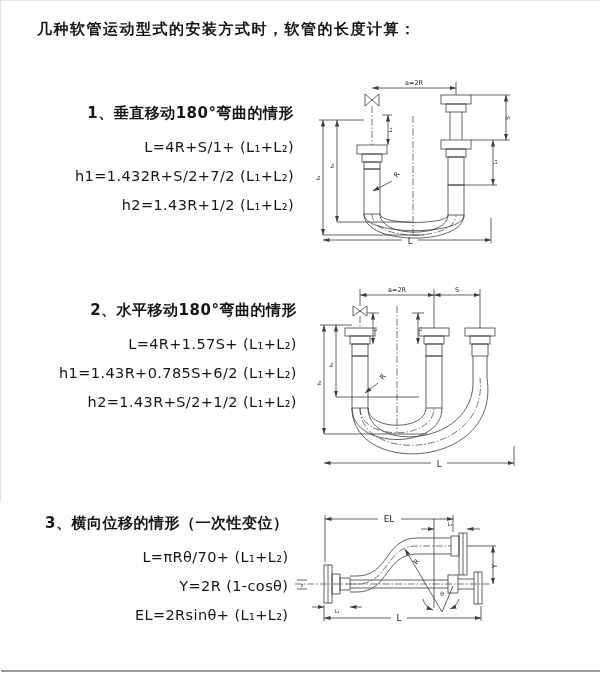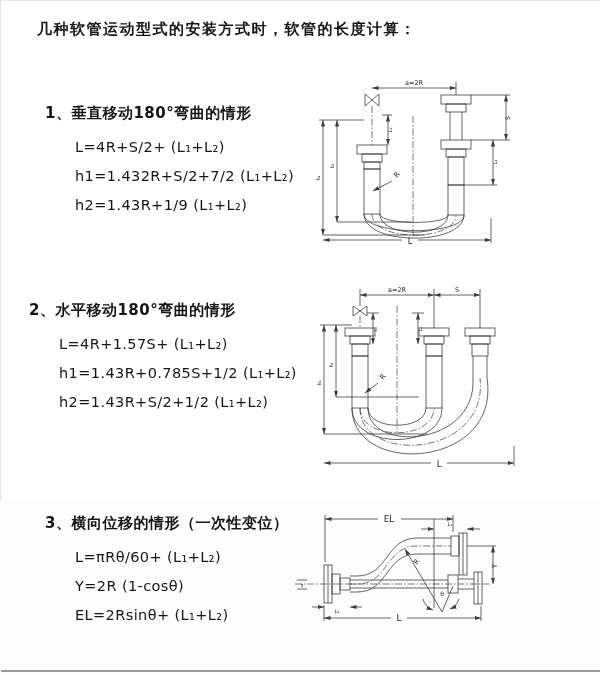--- a/index.html
+++ b/index.html
@@ -4,21 +4,21 @@
 <style>
   html,body{margin:0;padding:0;}
   body{width:600px;height:675px;background:#fdfdfd;position:relative;overflow:hidden;
        font-family:"DejaVu Sans","Liberation Sans",sans-serif;color:#161616;}
   .page{position:absolute;left:0;top:0;width:600px;height:501px;background:#fff;
         border-left:1px solid #e2e2e2;}
   .edge-top{position:absolute;left:0;top:0;width:600px;height:1px;background:#e8e8e8;}
   .edge-bottom{position:absolute;left:0;top:670px;width:600px;height:2px;background:#9c9c9c;}
   .title{position:absolute;left:36px;top:20px;font-size:15px;font-weight:bold;
          letter-spacing:1.5px;white-space:nowrap;}
-  .sec{position:absolute;}
+  .sec{position:absolute;text-align:right;}
   .sec-h{font-size:15px;font-weight:bold;letter-spacing:0.5px;white-space:nowrap;}
   .sec-f{margin:10px 0 0 30px;font-size:14.5px;line-height:29px;letter-spacing:0.4px;
          white-space:nowrap;}
   .sec1{left:44px;top:104px;}
   .sec2{left:28px;top:301px;}
   .sec3{left:44px;top:514px;}
   .dg{position:absolute;}
   .dg1{left:306px;top:66px;}
   .dg2{left:306px;top:281px;}
   .dg3{left:292px;top:502px;}
@@ -31,39 +31,39 @@
 <body>
 
 <div class="page">
   <div class="edge-top"></div>
 
   <div class="title">几种软管运动型式的安装方式时，软管的长度计算：</div>
 
   <div class="sec sec1">
     <div class="sec-h">1、垂直移动180°弯曲的情形</div>
     <div class="sec-f">
-      <div>L=4R+S/2+ (L₁+L₂)</div>
+      <div>L=4R+S/1+ (L₁+L₂)</div>
       <div>h1=1.432R+S/2+7/2 (L₁+L₂)</div>
-      <div>h2=1.43R+1/9 (L₁+L₂)</div>
+      <div>h2=1.43R+1/2 (L₁+L₂)</div>
     </div>
   </div>
 
   <div class="sec sec2">
     <div class="sec-h">2、水平移动180°弯曲的情形</div>
     <div class="sec-f">
       <div>L=4R+1.57S+ (L₁+L₂)</div>
-      <div>h1=1.43R+0.785S+1/2 (L₁+L₂)</div>
+      <div>h1=1.43R+0.785S+6/2 (L₁+L₂)</div>
       <div>h2=1.43R+S/2+1/2 (L₁+L₂)</div>
     </div>
   </div>
 
   <div class="sec sec3">
     <div class="sec-h">3、横向位移的情形（一次性变位）</div>
     <div class="sec-f">
-      <div>L=πRθ/60+ (L₁+L₂)</div>
+      <div>L=πRθ/70+ (L₁+L₂)</div>
       <div>Y=2R (1-cosθ)</div>
       <div>EL=2Rsinθ+ (L₁+L₂)</div>
     </div>
   </div>
 
   <div class="dg dg1">
   <svg width="210" height="192" viewBox="0 0 210 192">
     <defs>
       <marker id="ar1" markerWidth="7" markerHeight="6" refX="6.5" refY="2.5" orient="auto-start-reverse" markerUnits="userSpaceOnUse">
         <path d="M0,0.4 L6.5,2.5 L0,4.6 Z" fill="#3c3c3c"></path>

